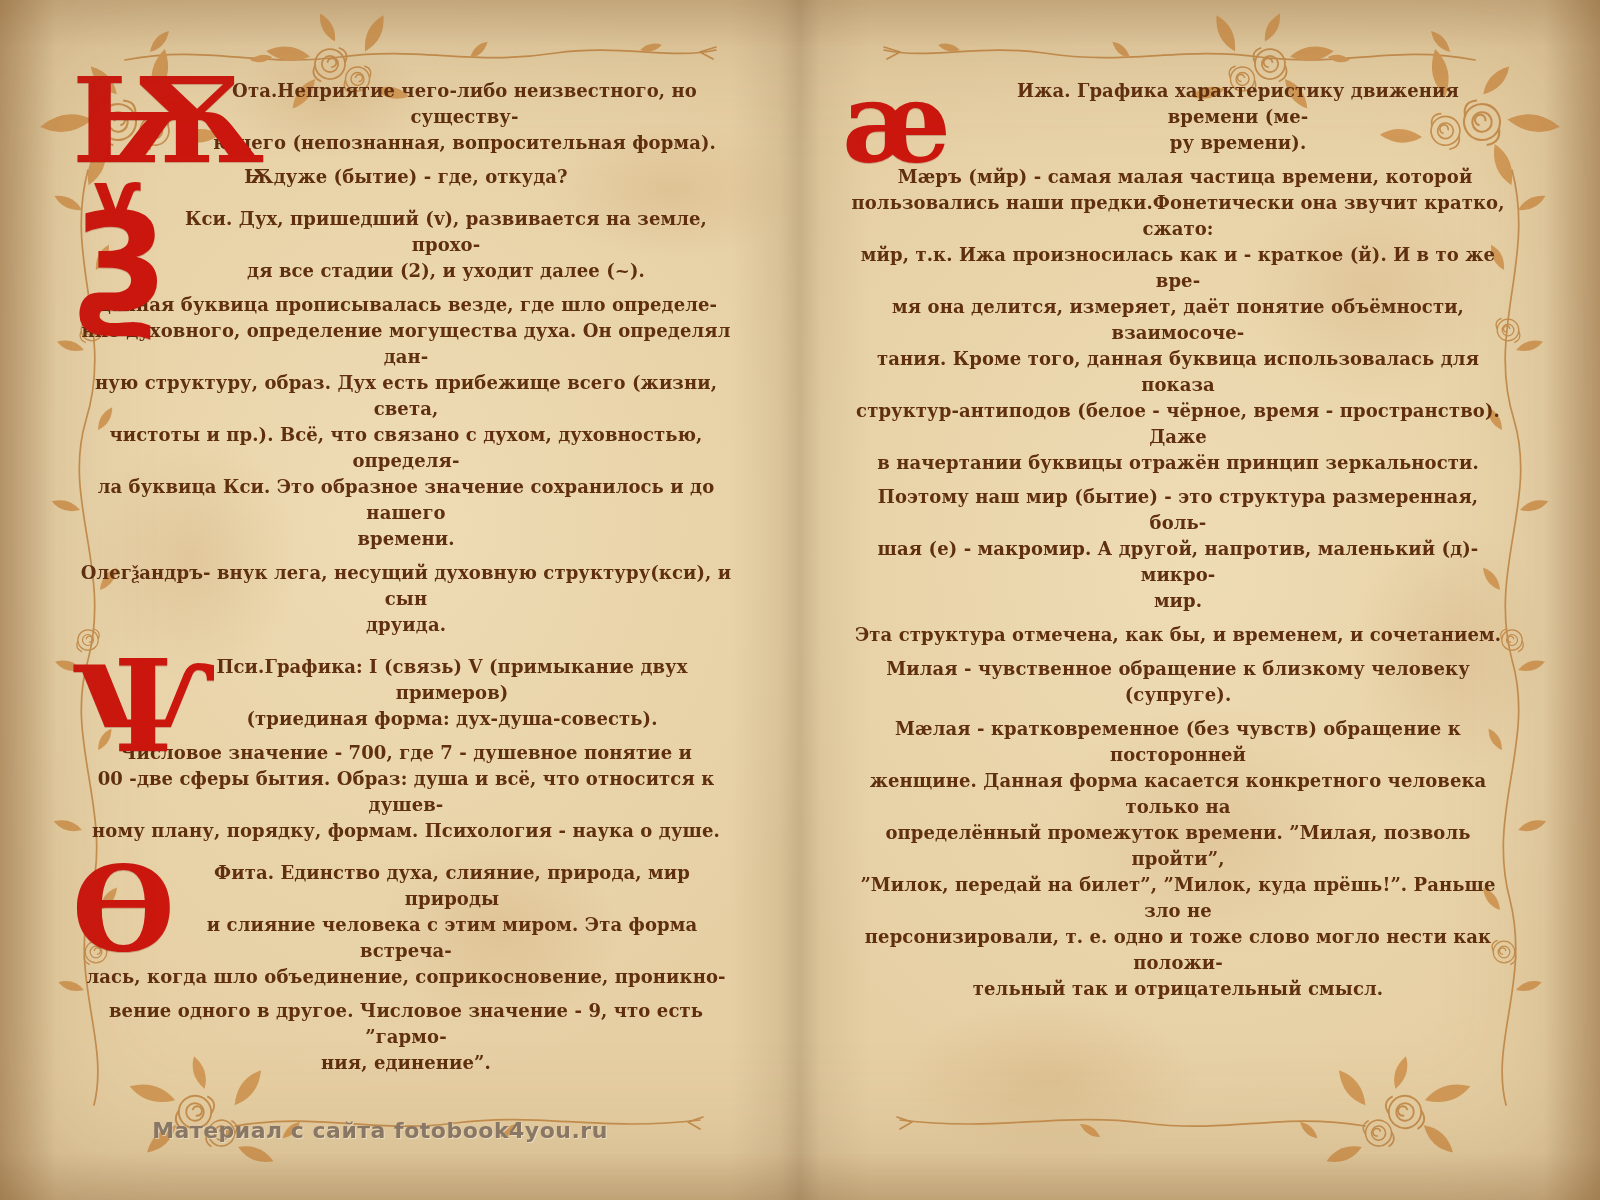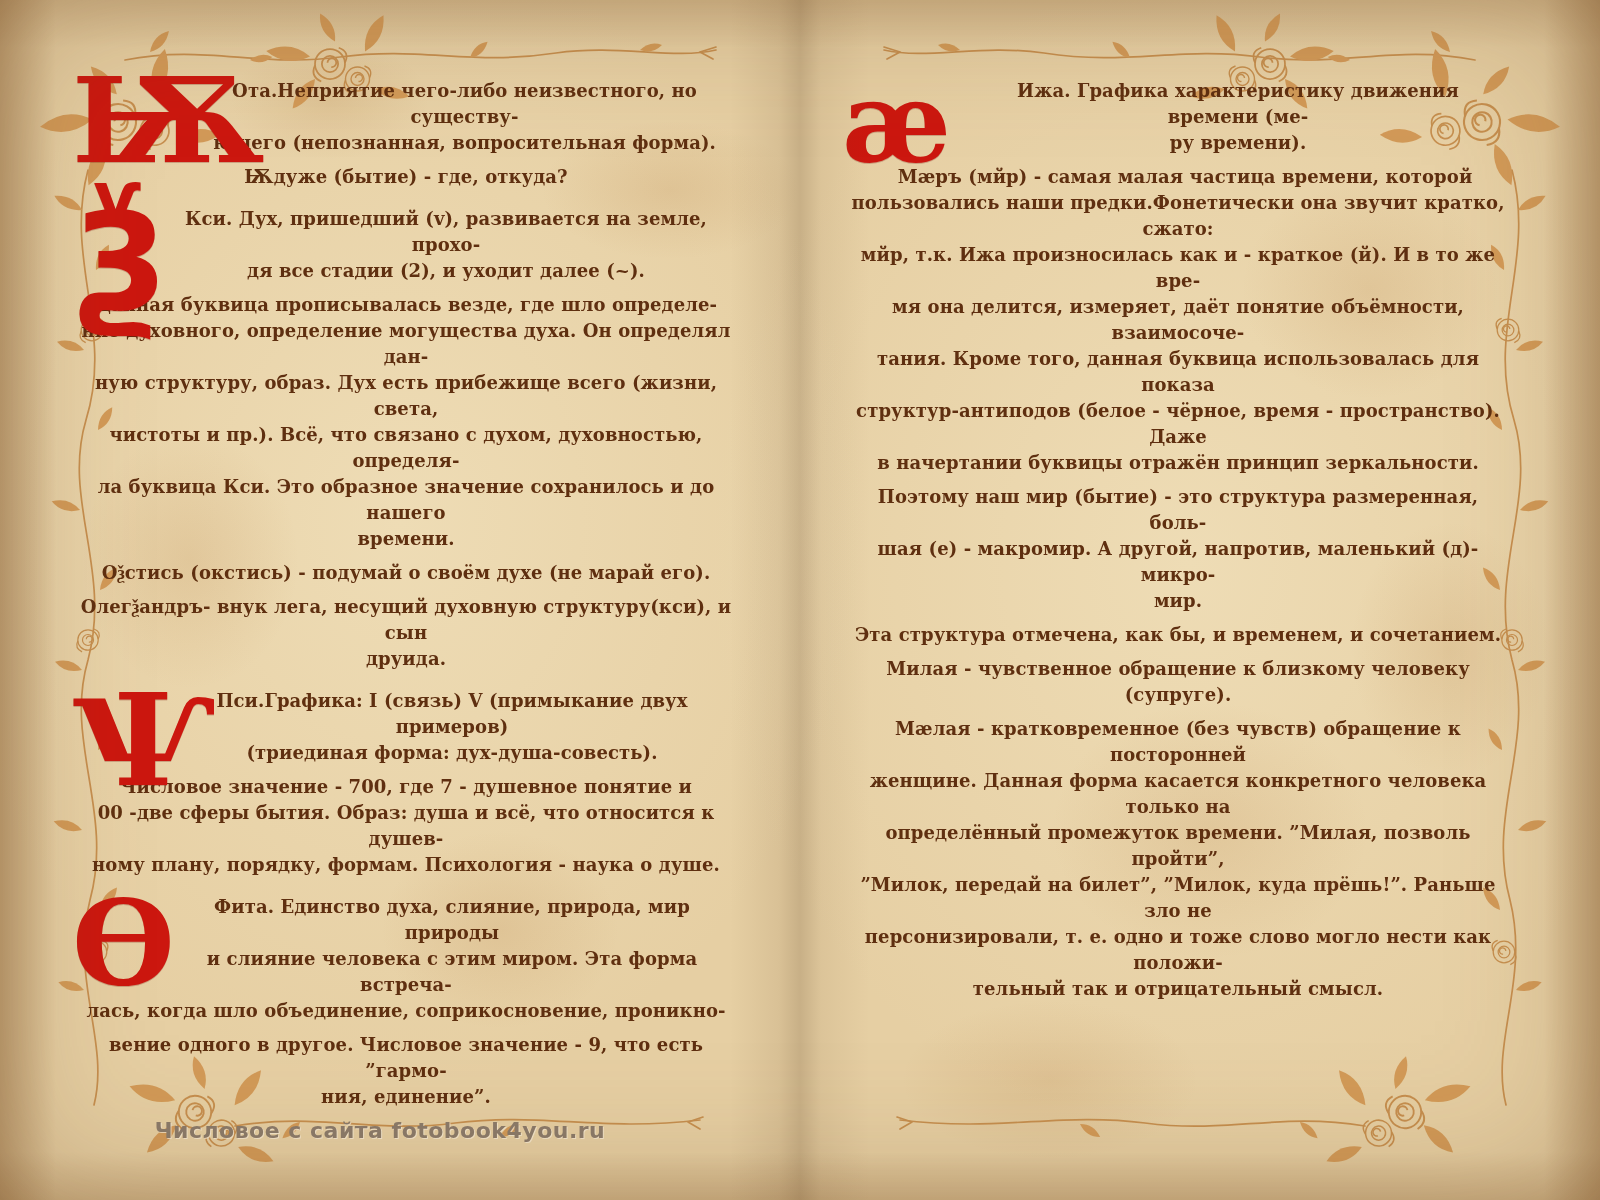--- a/index.html
+++ b/index.html
@@ -137,21 +137,20 @@
         <span>Ѯ</span>
       </div>
       <p class="para">Кси. Дух, пришедший (v), развивается на земле,  прохо-
 дя все стадии (2), и уходит далее (~).</p>
       <p class="para">Данная буквица прописывалась везде, где шло определе-
 ние духовного,  определение могущества духа. Он определял  дан-
 ную структуру, образ. Дух есть прибежище всего  (жизни, света,
 чистоты и пр.). Всё, что связано с духом, духовностью, определя-
 ла буквица  Кси. Это образное значение сохранилось и до  нашего
 времени.</p>
-      <p class="para">Оѯстись (окстись) - подумай о своём духе (не марай его).</p>
       <p class="para">Олегѯандръ- внук лега, несущий духовную структуру(кси), и сын
 друида.</p>
     </section>
 
     <section class="sec">
       <div class="initial i-psi">
         <span>Ѱ</span>
       </div>
       <p class="para">Пси.Графика: I (связь) V (примыкание двух примеров)
 (триединая форма: дух-душа-совесть).</p>
@@ -197,17 +196,17 @@
       <p class="para">Мæлая - кратковременное (без чувств) обращение к посторонней
 женщине. Данная форма касается конкретного человека только на
 определённый  промежуток  времени.  ”Милая, позволь пройти”,
 ”Милок, передай на билет”, ”Милок, куда прёшь!”. Раньше зло не
 персонизировали, т. е. одно и тоже слово могло нести как  положи-
 тельный так и отрицательный смысл.</p>
     </section>
 
   </div>
 
-  <div class="credit">Числовое с сайта fotobook4you.ru</div>
+  <div class="credit">Материал с сайта fotobook4you.ru</div>
 
   <div class="seam"></div>
   <div class="vignette"></div>
 </div>
 
 </body></html>

